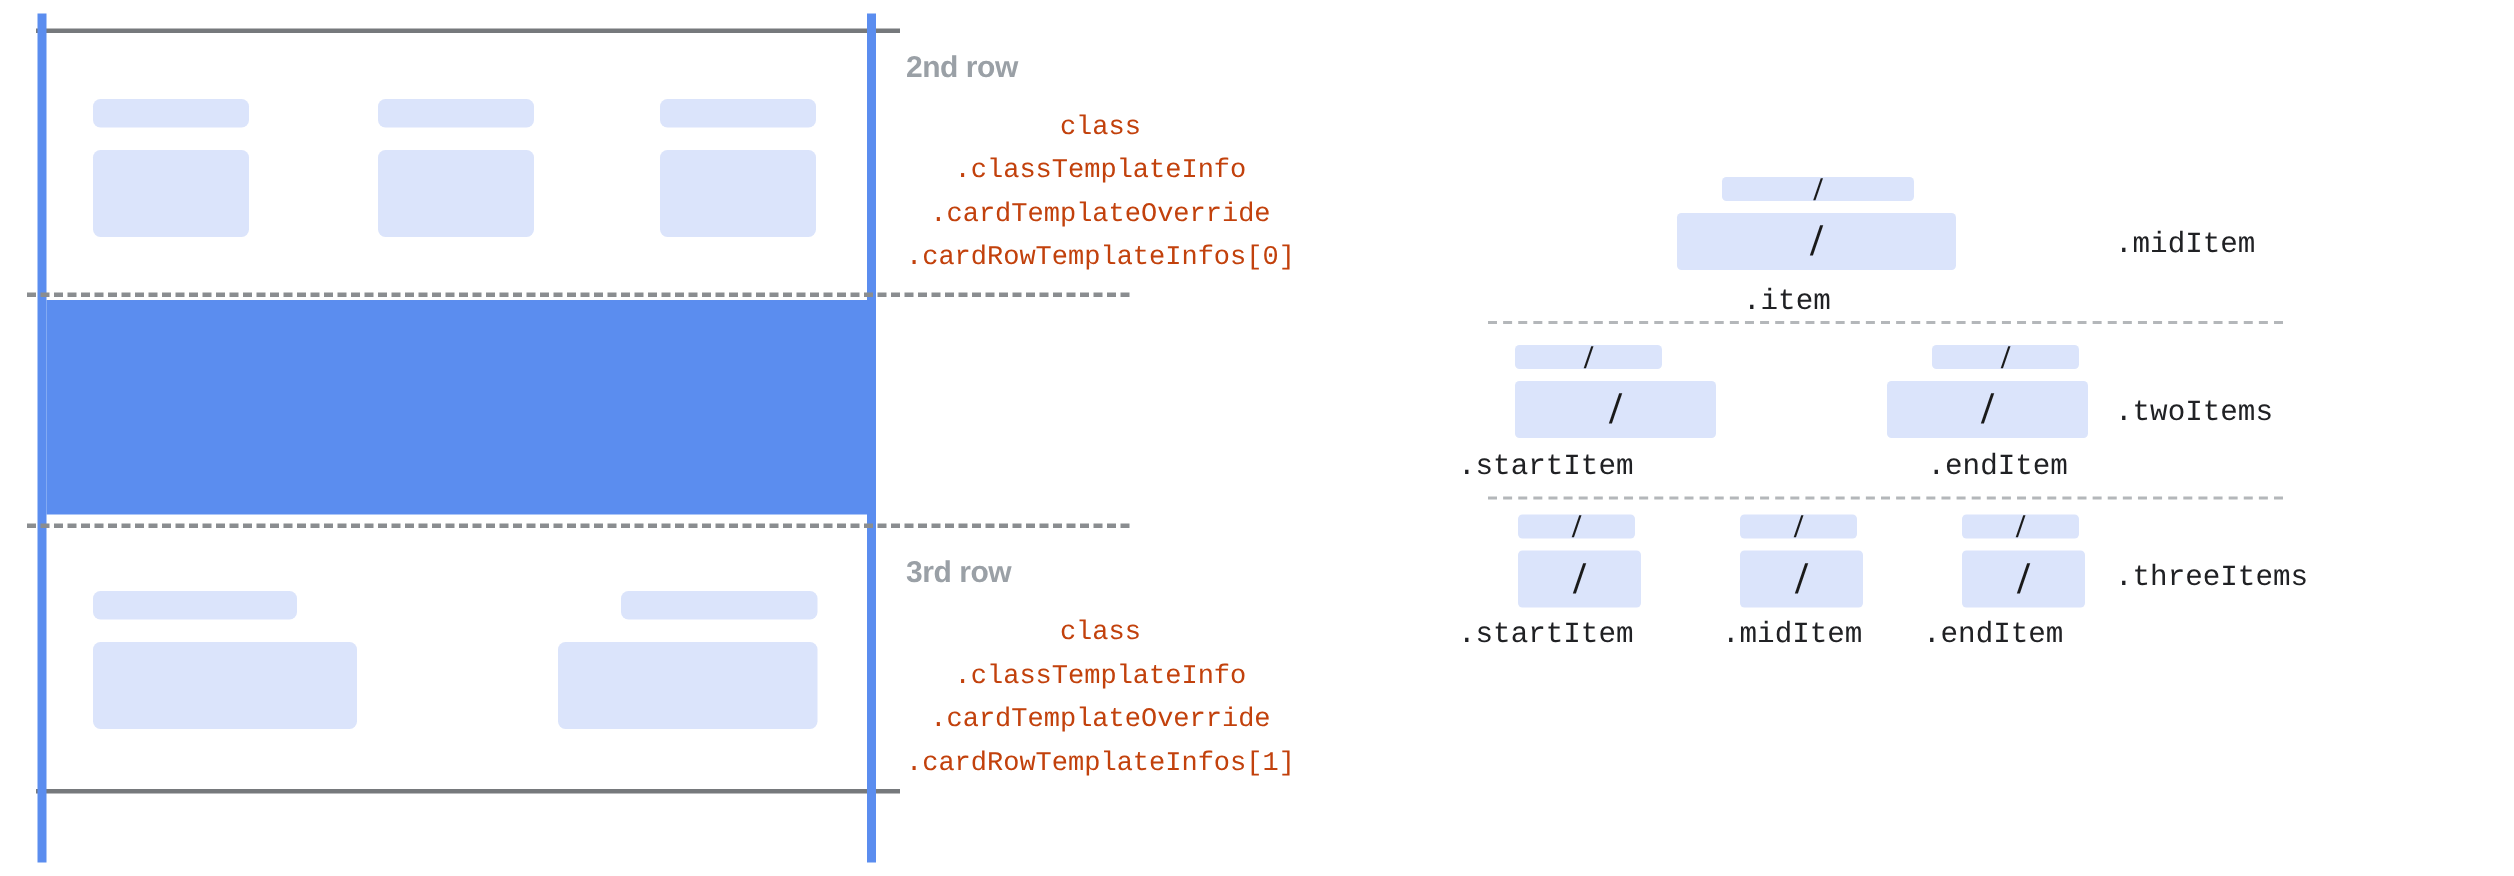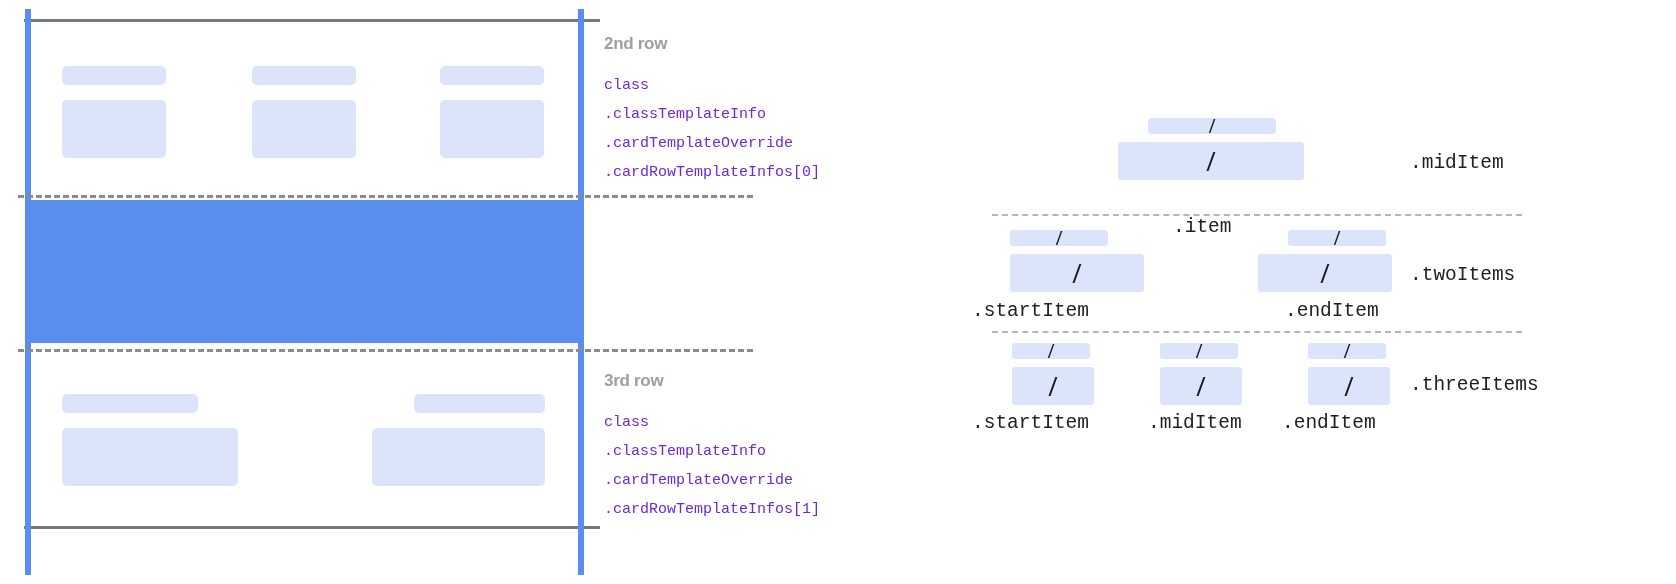--- a/index.html
+++ b/index.html
@@ -40,27 +40,28 @@
   
   .r3c1-small{left:62px;top:394px;width:136px;height:19px;}
   .r3c1-big{left:62px;top:428px;width:176px;height:58px;}
   .r3c2-small{left:414px;top:394px;width:131px;height:19px;}
   .r3c2-big{left:372px;top:428px;width:173px;height:58px;}
 
   
   .lbl{position:absolute;}
   .row-title{
     font-family:"Liberation Sans",sans-serif;
-    font-weight:bold;font-size:17px;color:#9aa0a6;
+    font-weight:bold;font-size:20px;color:#9aa0a6;
     letter-spacing:-0.3px;white-space:nowrap;
   }
   .mono{
     font-family:"Liberation Mono",monospace;
-    font-size:15px;line-height:29px;color:#6d28d9;
+    font-size:18px;line-height:29px;color:#c2410c;
     white-space:pre;
+    text-align:center;
   }
   .t-2ndrow{left:604px;top:34px;}
   .t-2ndcode{left:604px;top:71px;}
   .t-hero{left:604px;top:250px;}
   .t-3rdrow{left:604px;top:371px;}
   .t-3rdcode{left:604px;top:408px;}
 
   
   .item-panel{position:absolute;left:960px;top:0;width:716px;height:584px;}
 
@@ -86,21 +87,21 @@
   }
   .igroup-label{
     position:absolute;
     font-family:"Liberation Mono",monospace;
     font-size:19.5px;color:#202124;white-space:nowrap;
   }
 
   
   .one-thin{left:188px;top:118px;width:128px;height:16px;}
   .one-thick{left:158px;top:142px;width:186px;height:38px;}
-  .one-name{left:213px;top:190px;margin-top:26px;}
+  .one-name{left:202px;top:190px;}
   .one-group{left:450px;top:152px;}
 
   
   .two-a-thin{left:50px;top:230px;width:98px;height:16px;}
   .two-a-thick{left:50px;top:254px;width:134px;height:38px;}
   .two-a-name{left:12px;top:300px;}
   .two-b-thin{left:328px;top:230px;width:98px;height:16px;}
   .two-b-thick{left:298px;top:254px;width:134px;height:38px;}
   .two-b-name{left:325px;top:300px;}
   .two-group{left:450px;top:264px;text-align:center;}

